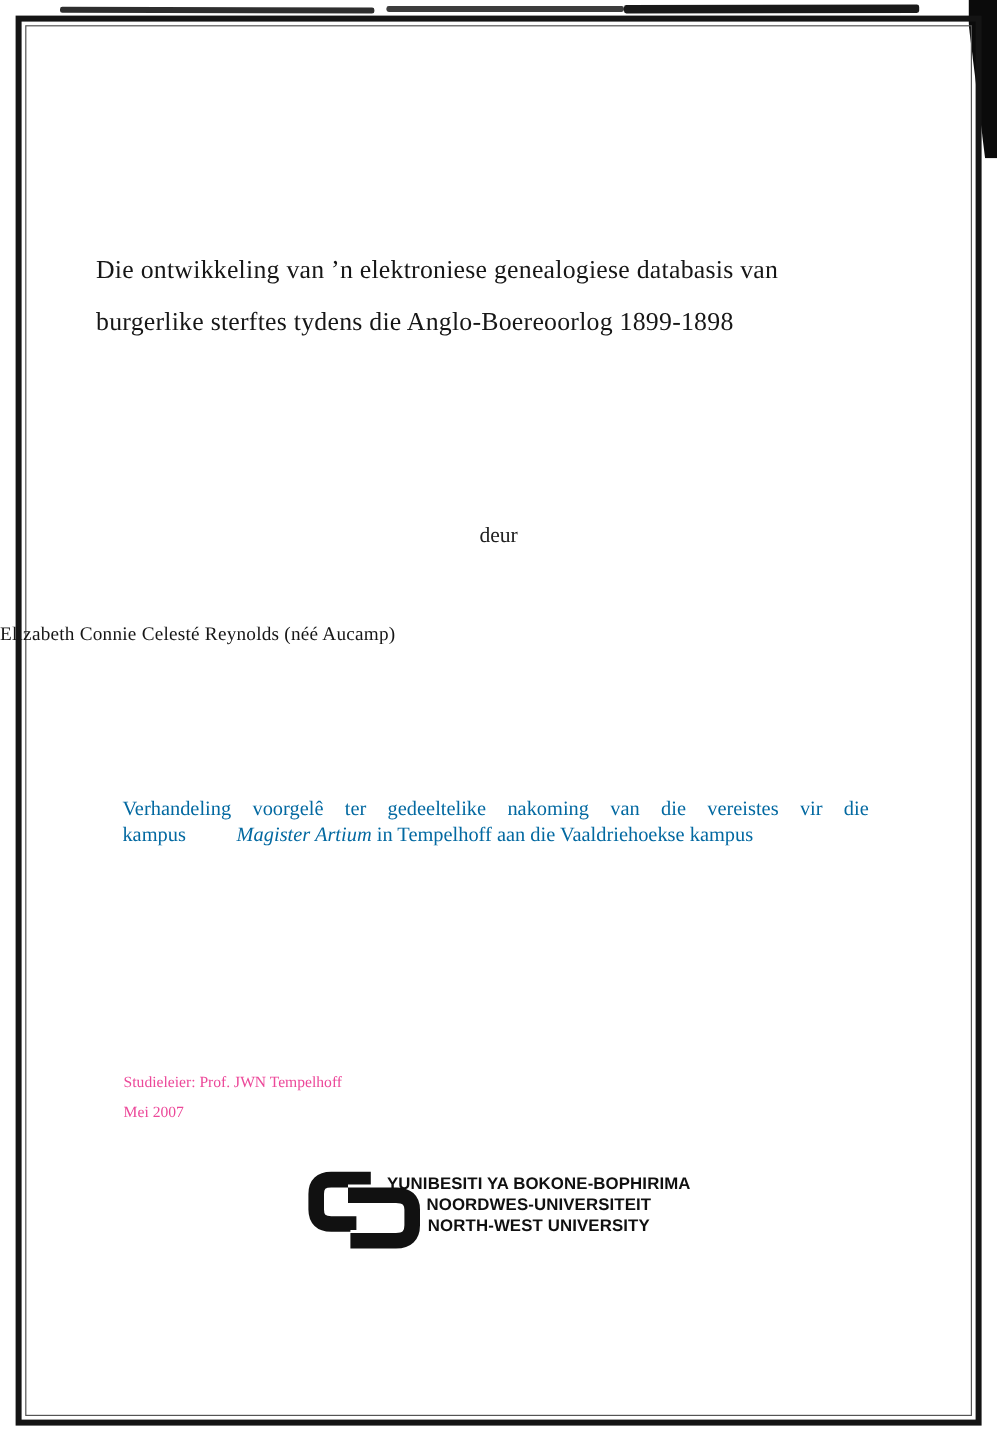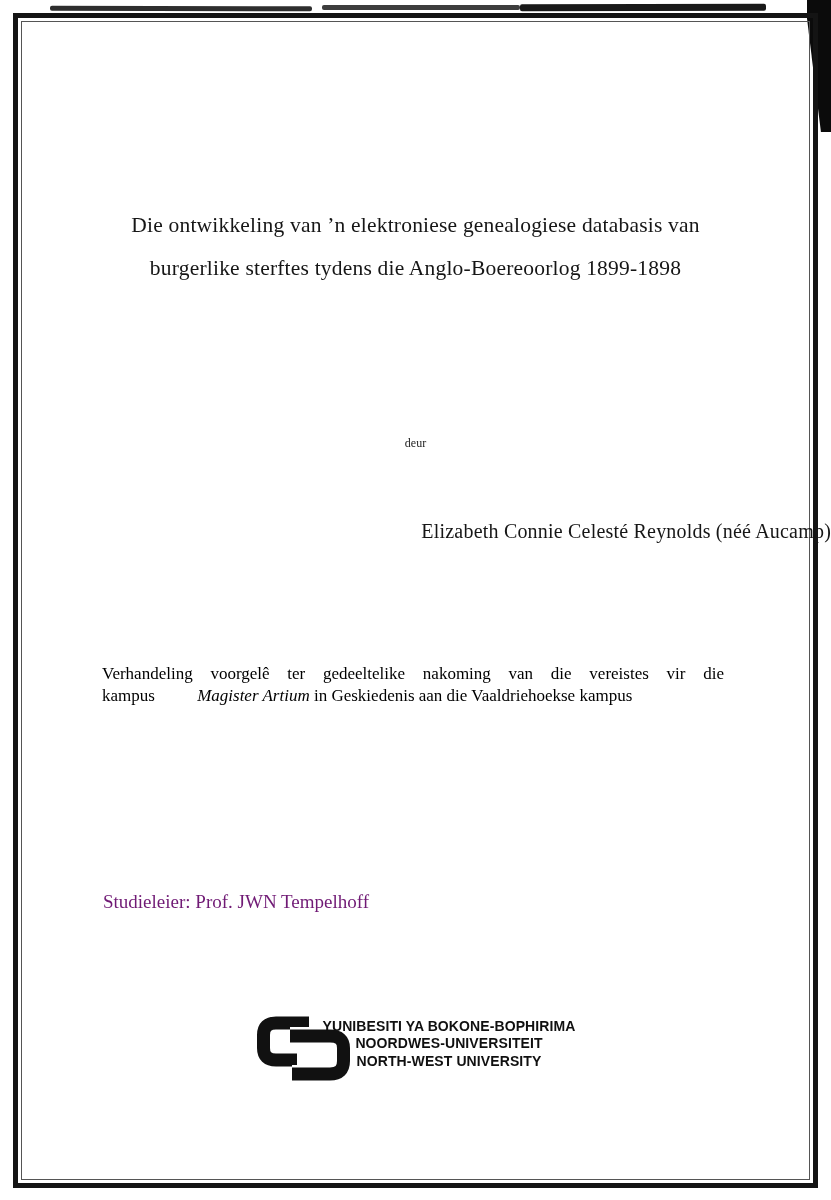--- a/index.html
+++ b/index.html
@@ -40,66 +40,66 @@
     left: 21px; top: 21px;
     width: 789px; height: 1159px;
     box-sizing: border-box;
     border: 1px solid #555555;
   }
 
   
   .title-block {
     position: absolute;
     left: 80px; top: 204px; width: 671px;
-    text-align: center;
+    text-align: left;
     font-size: 21.5px;
     line-height: 43px;
     letter-spacing: 0.2px;
     color: #161616;
   }
   .byline {
     position: absolute;
     left: 0; top: 436px; width: 831px;
     text-align: center;
-    font-size: 12px;
+    font-size: 18px;
     color: #222222;
   }
   .author-line {
     position: absolute;
     left: 0; top: 520px; width: 831px;
-    text-align: right;
-    font-size: 20px;
+    text-align: left;
+    font-size: 16px;
     letter-spacing: 0.2px;
     color: #161616;
   }
   .statement {
     position: absolute;
     left: 102px; top: 663px; width: 622px;
     font-size: 17px;
     line-height: 21.5px;
-    color: #000000;
+    color: #0369a1;
   }
   .statement .justified {
     text-align: justify;
     text-align-last: justify;
   }
   .statement .italic { font-style: italic; margin-left: 38px; }
   .supervisor-block {
     position: absolute;
     left: 103px; top: 889px;
-    font-size: 19px;
+    font-size: 13px;
     line-height: 25px;
-    color: #701a75;
+    color: #ec4899;
   }
 
   
   .logo-block {
     position: absolute;
     left: 256px; top: 971px;
-    width: 330px; height: 74px; margin-top: 40px;
+    width: 330px; height: 74px;
   }
   .logo-mark {
     position: absolute;
     left: 0; top: 3px;
     width: 95px; height: 70px;
     display: block;
   }
   .logo-text {
     position: absolute;
     left: 60px; top: 7px; width: 266px;
@@ -128,25 +128,26 @@
   <div>Die ontwikkeling van ’n elektroniese genealogiese databasis van</div>
   <div>burgerlike sterftes tydens die Anglo-Boereoorlog 1899-1898</div>
 </div>
 
 <div class="byline">deur</div>
 
 <div class="author-line">Elizabeth Connie Celesté Reynolds (néé Aucamp)</div>
 
 <div class="statement">
   <div class="justified">Verhandeling voorgelê ter gedeeltelike nakoming van die vereistes vir die</div>
-  <div><span>kampus </span><span class="italic">Magister Artium</span><span> in Geskiedenis aan die Vaaldriehoekse kampus</span></div>
+  <div><span>kampus </span><span class="italic">Magister Artium</span><span> in Tempelhoff aan die Vaaldriehoekse kampus</span></div>
 </div>
 
 <div class="supervisor-block">
   <div>Studieleier: Prof. JWN Tempelhoff</div>
+  <div>Mei 2007</div>
 </div>
 
 <div class="logo-block">
   <svg class="logo-mark" viewBox="0 0 95 70" xmlns="http://www.w3.org/2000/svg" aria-hidden="true">
 
     <path d="M 53 9 L 20 9 Q 7.5 9 7.5 21 L 7.5 34 Q 7.5 46 20 46 L 41 46" fill="none" stroke="#111111" stroke-width="13"></path>
 
     <path d="M 34 22 L 74 22 Q 87.5 22 87.5 34 L 87.5 47 Q 87.5 60 74 60 L 36 60" fill="none" stroke="#ffffff" stroke-width="18"></path>
 
     <path d="M 34 22 L 74 22 Q 87.5 22 87.5 34 L 87.5 47 Q 87.5 60 74 60 L 36 60" fill="none" stroke="#111111" stroke-width="13"></path>

